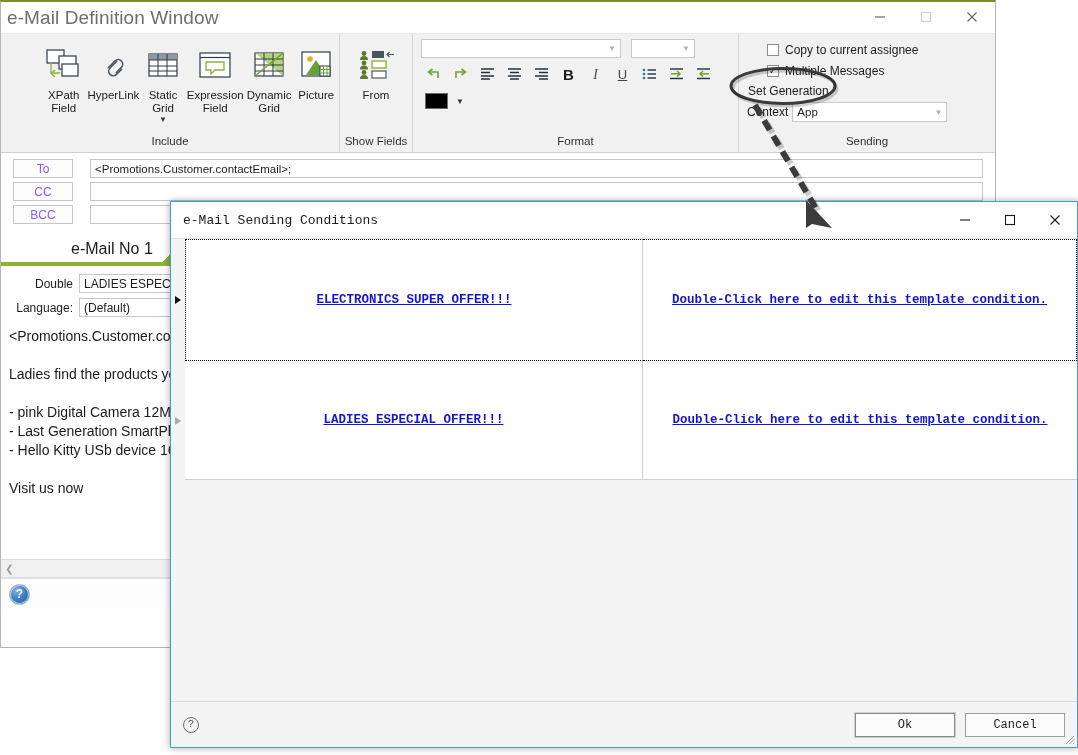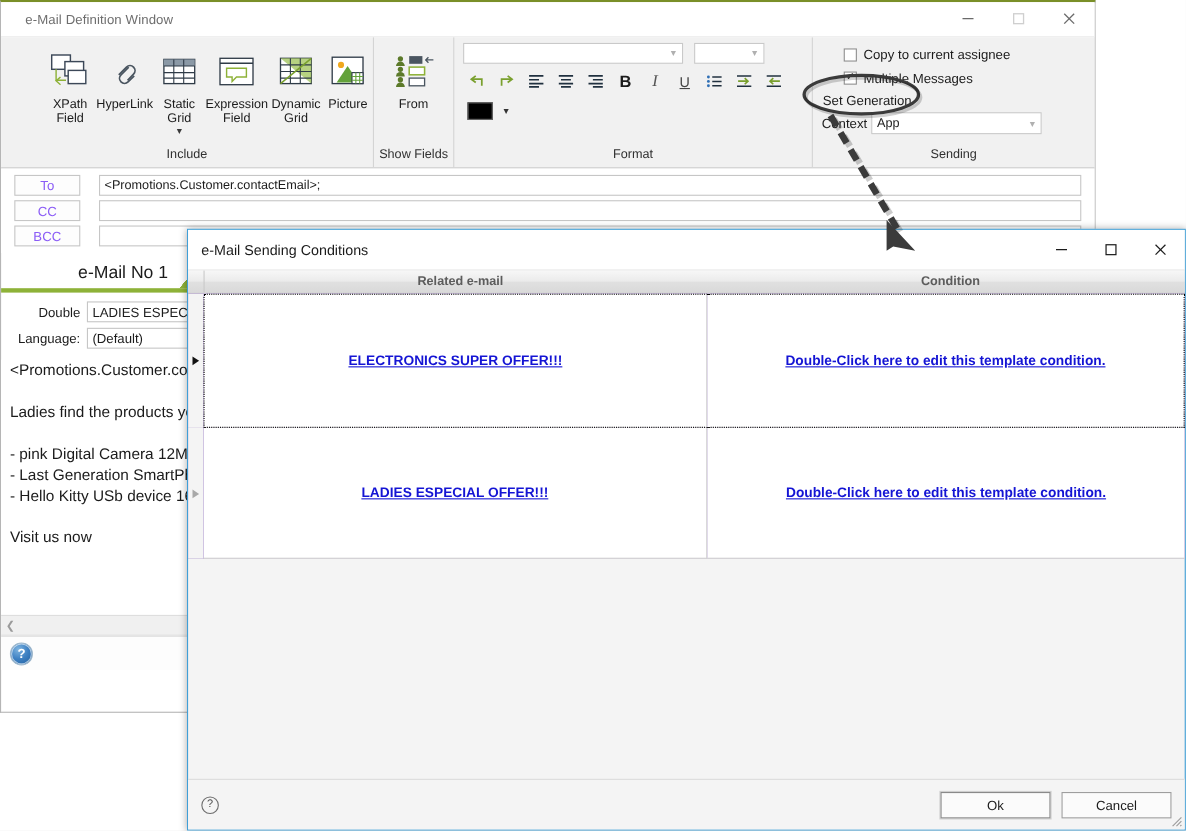--- a/index.html
+++ b/index.html
@@ -18,21 +18,21 @@
     background:#ffffff;
     border:1px solid #b5b5b5;
     border-top:2px solid #7a8f28;
     box-sizing:border-box;
   }
   .titlebar{
     height:31px;display:flex;align-items:center;background:#fff;
     border-bottom:1px solid #e8e8e8;
   }
   .titlebar .title{
-    margin-left:22px;font-size:12px;color:#6e6e6e;letter-spacing:.1px;
+    margin-left:6px;font-size:19px;color:#6e6e6e;letter-spacing:.1px;
   }
   .titlebar .win-buttons{margin-left:auto;display:flex;height:100%;}
   .win-btn{width:46px;height:30px;display:flex;align-items:center;justify-content:center;
            color:#6a6a6a;font-size:13px;}
   .win-btn svg{display:block;}
 
   
   .ribbon{
     position:relative;height:118px;background:#f1f1f1;border-bottom:1px solid #cfcfcf;
     display:flex;align-items:stretch;
@@ -134,23 +134,24 @@
   .help-ball{
     width:19px;height:19px;border-radius:50%;
     background:radial-gradient(circle at 35% 28%, #7fb4e0 0%, #3d80c2 48%, #1d5b9b 100%);
     border:1px solid #9fb8cc;
     color:#fff;font-size:12px;font-weight:bold;display:flex;align-items:center;justify-content:center;
     box-shadow:0 0 0 1px rgba(255,255,255,.6) inset;
   }
 
   
   #dialog{
-    position:absolute;left:170px;top:208px;width:908px;height:547px;
+    position:absolute;left:170px;top:201px;width:908px;height:547px;
     background:#f4f4f4;border:1px solid #3f9fd8;box-sizing:border-box;
     box-shadow:0 0 7px rgba(0,0,0,.35);
+    font-family:Liberation Mono, monospace;
   }
   .dlg-title{
     height:36px;background:#fff;display:flex;align-items:center;border-bottom:1px solid #e3e3e3;
   }
   .dlg-title .t{margin-left:12px;font-size:13px;color:#1b1b1b;}
   .dlg-title .wb{margin-left:auto;display:flex;}
   .dlg-wbtn{width:45px;height:35px;display:flex;align-items:center;justify-content:center;color:#1b1b1b;}
 
   .grid-head{
     display:flex;height:20px;align-items:center;
@@ -556,25 +557,20 @@
       </div>
       <div class="dlg-wbtn close">
         <svg width="14" height="14" viewBox="0 0 14 14">
             <line x1="2.5" y1="2.5" x2="11.5" y2="11.5" stroke="#1b1b1b" stroke-width="1.1"></line>
             <line x1="11.5" y1="2.5" x2="2.5" y2="11.5" stroke="#1b1b1b" stroke-width="1.1"></line>
           </svg>
       </div>
     </div>
   </div>
 
-  <div class="grid-head">
-    <div class="h-sel"></div>
-    <div class="h-cell c1">Related e-mail</div>
-    <div class="h-cell c2">Condition</div>
-  </div>
 
   <div class="grid-body">
     <div class="grow current" style="height:122px;">
       <div class="sel">
           <span class="tri"></span>
         </div>
       <div class="cell c1">
         <span class="glink">ELECTRONICS SUPER OFFER!!!</span>
       </div>
       <div class="cell c2">

